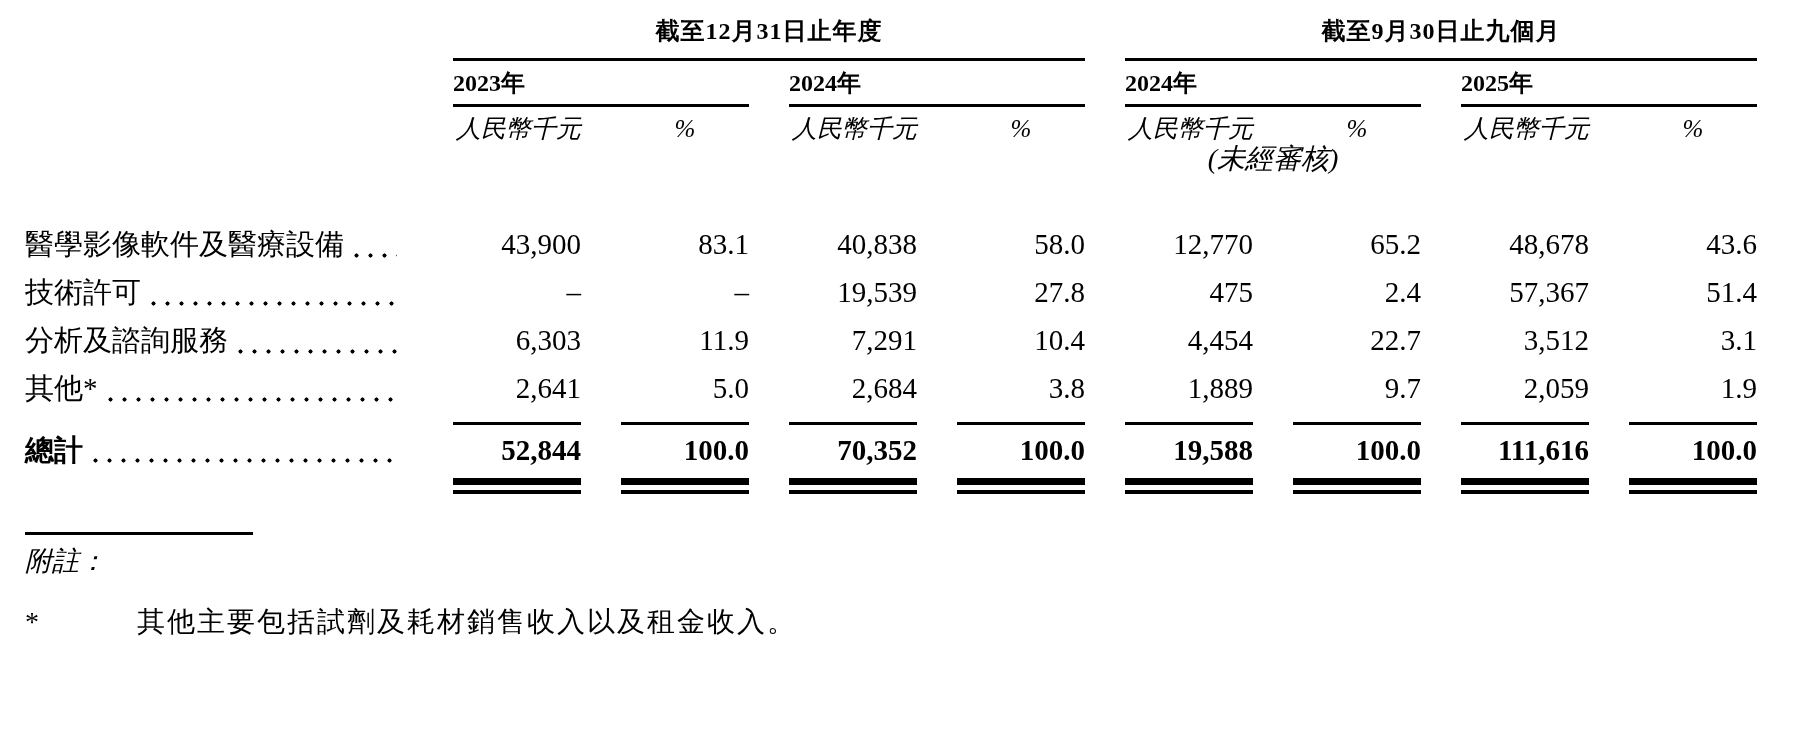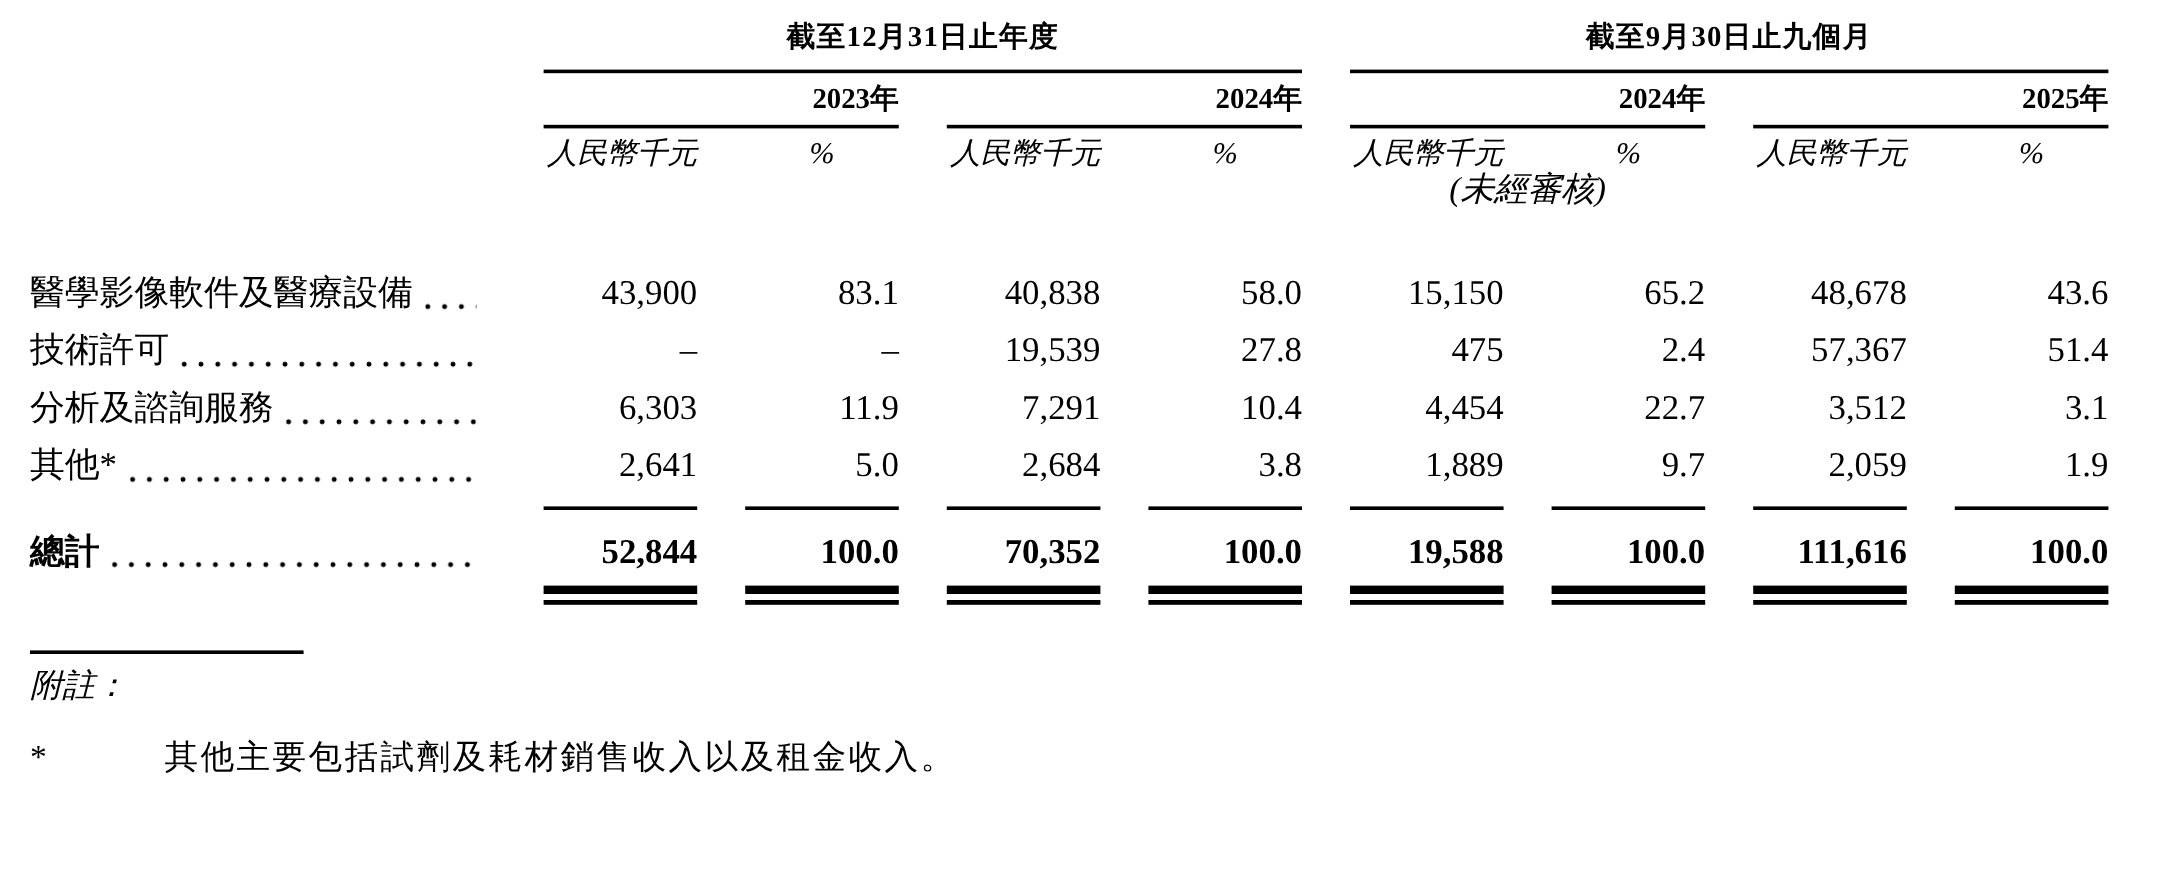--- a/index.html
+++ b/index.html
@@ -42,21 +42,21 @@
     font-size: 24px;
     text-align: center;
     line-height: 30px;
     letter-spacing: 1px;
   }
   .rule-group { border-top: 3px solid #000; margin-top: 12px; height: 0; }
   .year-row { margin-top: 8px; }
   .year-title {
     font-weight: bold;
     font-size: 24px;
-    text-align: right;
+    text-align: left;
     line-height: 28px;
   }
   .rule-year { border-top: 3px solid #000; margin-top: 7px; height: 0; }
   .sub-row { margin-top: 7px; }
   .sub-amount {
     font-style: italic;
     font-size: 25px;
     text-align: right;
     line-height: 30px;
     white-space: nowrap;
@@ -86,21 +86,21 @@
   .leader {
     flex: 1 1 auto;
     align-self: flex-end;
     height: 5px;
     margin: 0 16px 10px 10px;
     background-image: radial-gradient(circle at 2.5px 2.5px, #000 1.8px, rgba(0,0,0,0) 2.3px);
     background-size: 14px 5px;
     background-repeat: repeat-x;
   }
   .rule-sub { border-top: 3px solid #000; margin-top: 10px; height: 0; }
-  .total-row { line-height: 46px; font-size: 29px; font-weight: bold; margin-top: 12px; }
+  .total-row { line-height: 46px; font-size: 29px; font-weight: bold; margin-top: 2px; }
   .total-row .lbl { font-weight: bold; }
   .dbl-rule {
     margin-top: 5px;
     height: 16px;
     border-top: 7px solid #000;
     border-bottom: 4px solid #000;
     box-sizing: border-box;
   }
 
   .notes-sep {
@@ -179,21 +179,21 @@
 
     <div class="tg data-row">
       <div class="row-label lblcol">
         <span class="lbl">醫學影像軟件及醫療設備</span>
         <span class="leader"></span>
       </div>
       <div class="num">43,900</div>
       <div class="num">83.1</div>
       <div class="num">40,838</div>
       <div class="num">58.0</div>
-      <div class="num">15,150</div>
+      <div class="num">12,770</div>
       <div class="num">65.2</div>
       <div class="num">48,678</div>
       <div class="num">43.6</div>
     </div>
 
     <div class="tg data-row">
       <div class="row-label lblcol">
         <span class="lbl">技術許可</span>
         <span class="leader"></span>
       </div>

